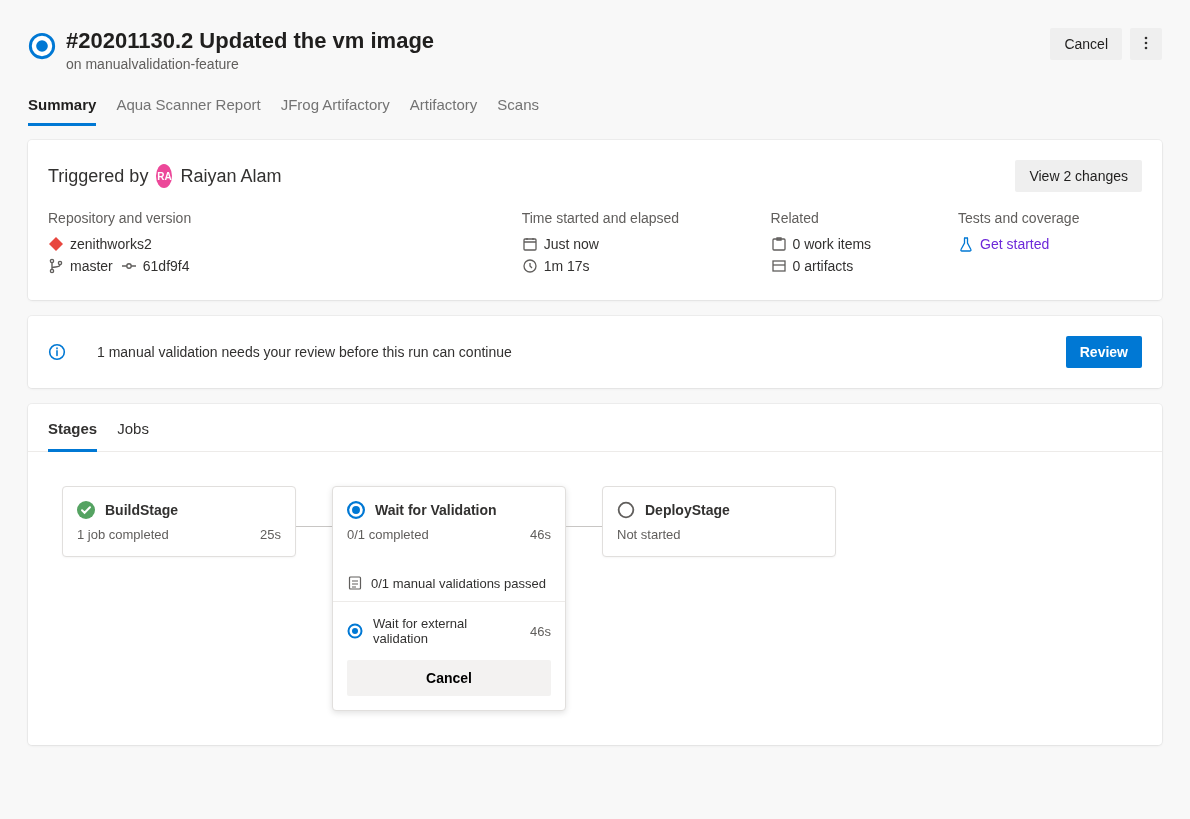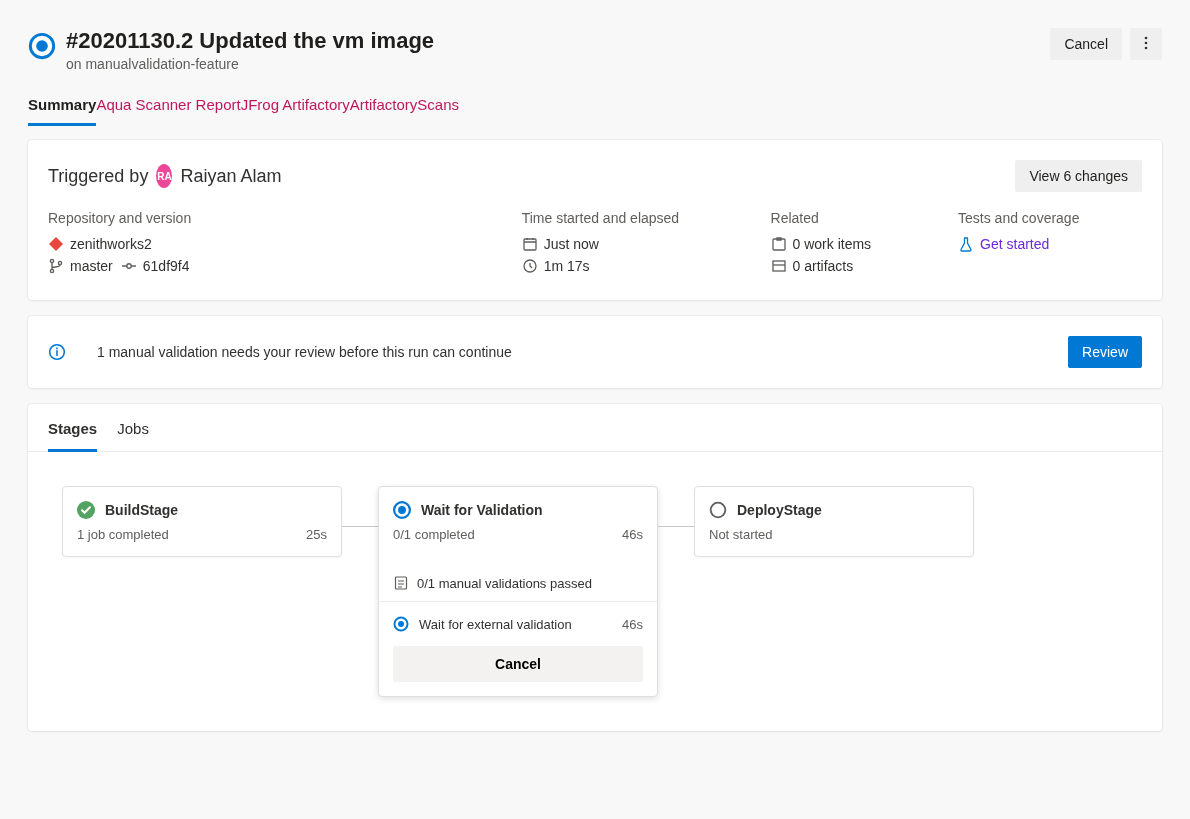--- a/index.html
+++ b/index.html
@@ -42,31 +42,32 @@
   .btn-icon {
     width: 32px;
     display: flex;
     align-items: center;
     justify-content: center;
     padding: 0;
   }
   .btn-primary {
     background: #0078d4;
     color: #fff;
-    font-weight: 400;
+    font-weight: 700;
   }
   .tabs {
     display: flex;
+    gap: 20px;
     margin-bottom: 14px;
     padding: 0;
   }
   .tab {
     padding: 6px 0 10px;
     font-size: 15px;
-    color: #be185d;
+    color: #737373;
     cursor: pointer;
   }
   .tab.active {
     font-weight: 600;
     border-bottom: 3px solid #0078d4;
     color: #201f1e;
   }
   .card {
     background: #fff;
     border-radius: 4px;
@@ -148,21 +149,21 @@
   .stages-body {
     padding: 34px;
     display: flex;
     align-items: flex-start;
     gap: 0;
   }
   .stage-card {
     background: #fff;
     border: 1px solid #e1dfdd;
     border-radius: 4px;
-    width: 280px;
+    width: 234px;
     box-shadow: 0 1px 2px rgba(0,0,0,0.04);
   }
   .stage-card.active {
     box-shadow: 0 2px 6px rgba(0,0,0,0.12);
   }
   .stage-header {
     display: flex;
     align-items: center;
     gap: 10px;
     padding: 14px 14px 4px;
@@ -259,21 +260,21 @@
     <div class="tab">Scans</div>
   </div>
 
   <div class="card">
     <div class="trigger-row">
       <div class="trigger-left">
         <span>Triggered by</span>
         <span class="avatar">RA</span>
         <span>Raiyan Alam</span>
       </div>
-      <button class="btn btn-secondary">View 6 changes</button>
+      <button class="btn btn-secondary">View 2 changes</button>
     </div>
 
     <div class="info-grid">
 
       <div>
         <div class="info-label">Repository and version</div>
         <div class="info-line">
           <span class="icon">
             <svg viewBox="0 0 16 16">
                 <path d="M8 1l7 7-7 7-7-7z" fill="#e8473f"></path>

